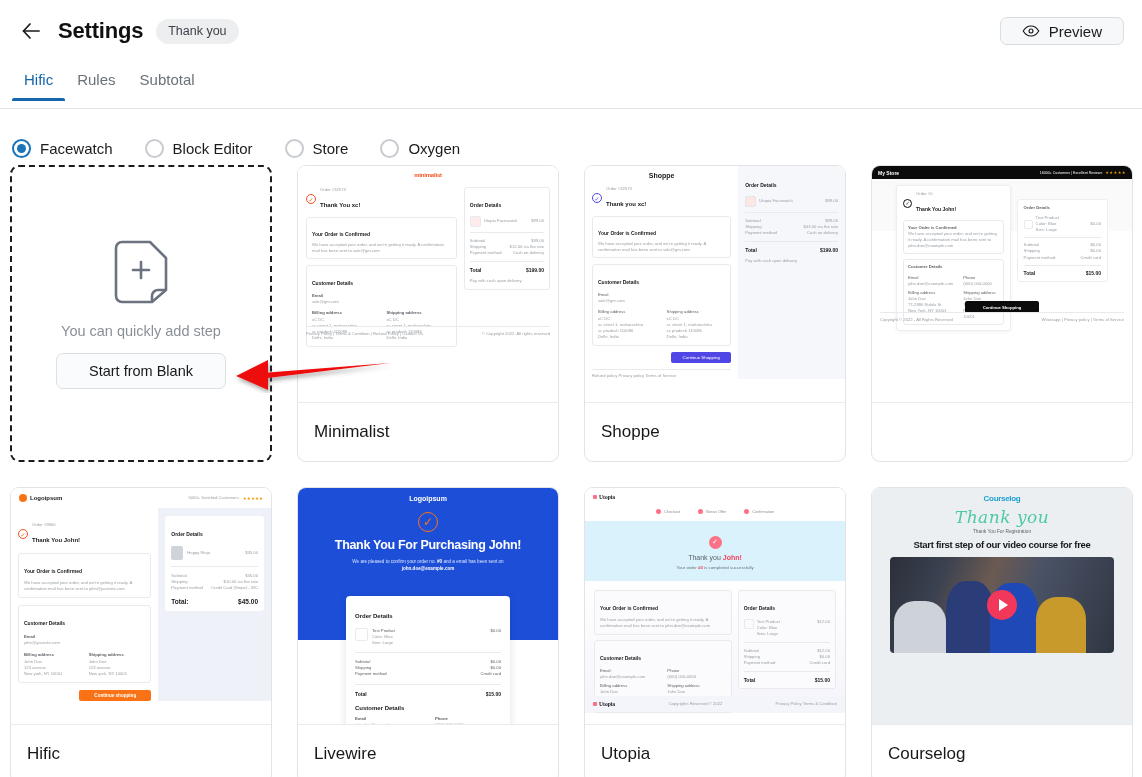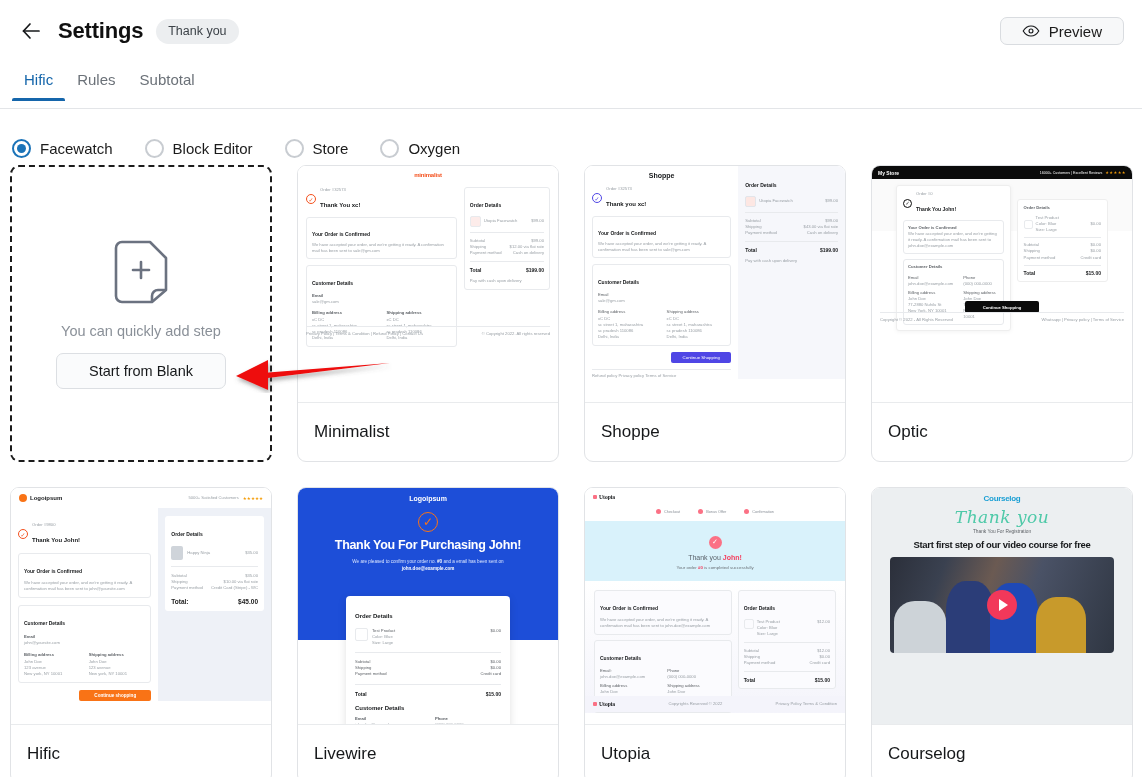--- a/index.html
+++ b/index.html
@@ -600,21 +600,20 @@
         <div class="btn-black" style="position:absolute;left:50%;transform:translateX(-50%);top:128px;">Continue Shopping</div>
         <div style="position:absolute;left:8px;right:8px;top:146px;">
           <div class="divider"></div>
           <div class="row-sb" style="margin-top:4px;">
             <span class="lbl">Copyright © 2022 - All Rights Reserved</span>
             <span class="lbl">Whatsapp  |  Privacy policy  |  Terms of Service</span>
           </div>
         </div>
       </div>
     </div>
-    <div class="card-title">Optic</div>
   </div>
 
   <div class="card">
     <div class="card-thumb">
       <div class="mini" style="position:absolute;inset:0;background:#fff;">
         <div class="hf-head">
           <span style="display:flex;align-items:center;gap:3px;">
             <span style="width:8px;height:8px;border-radius:50%;background:#f97316;"></span>
             <span class="hf-logo">Logoipsum</span>
           </span>

